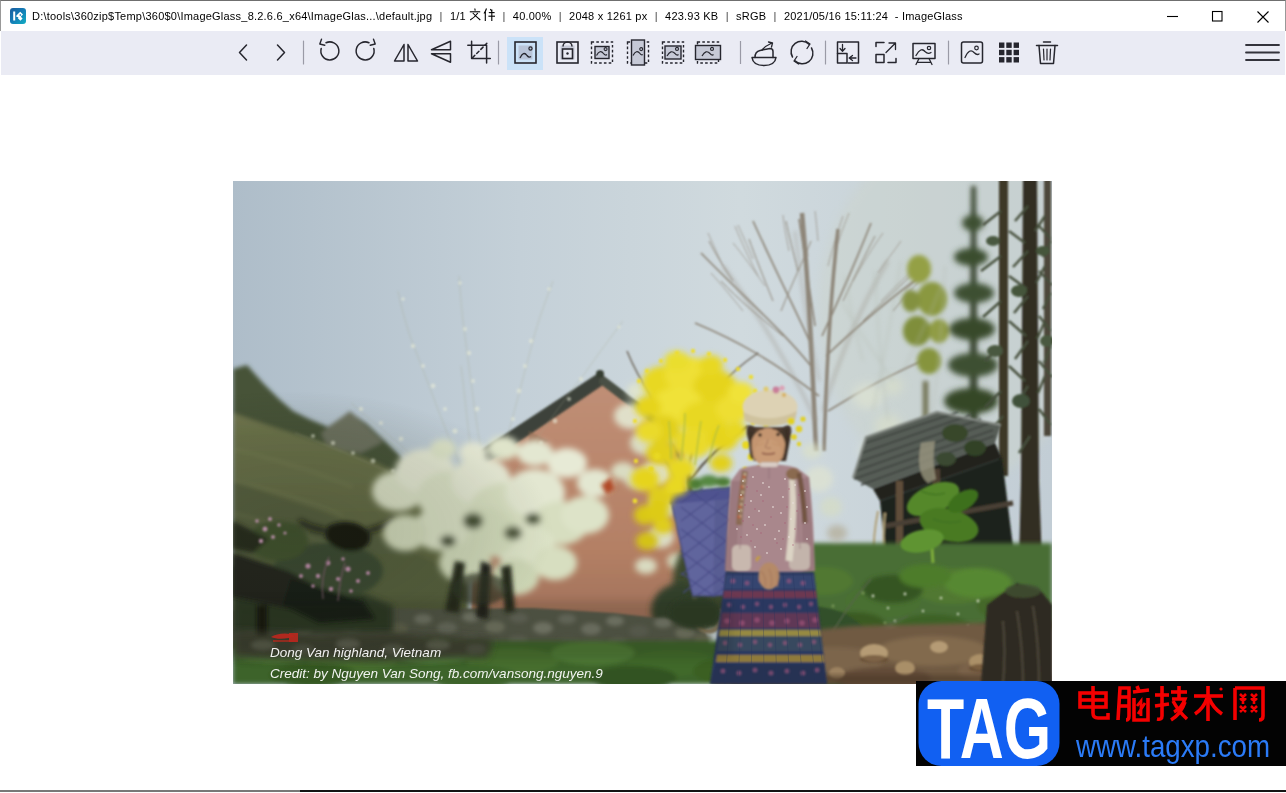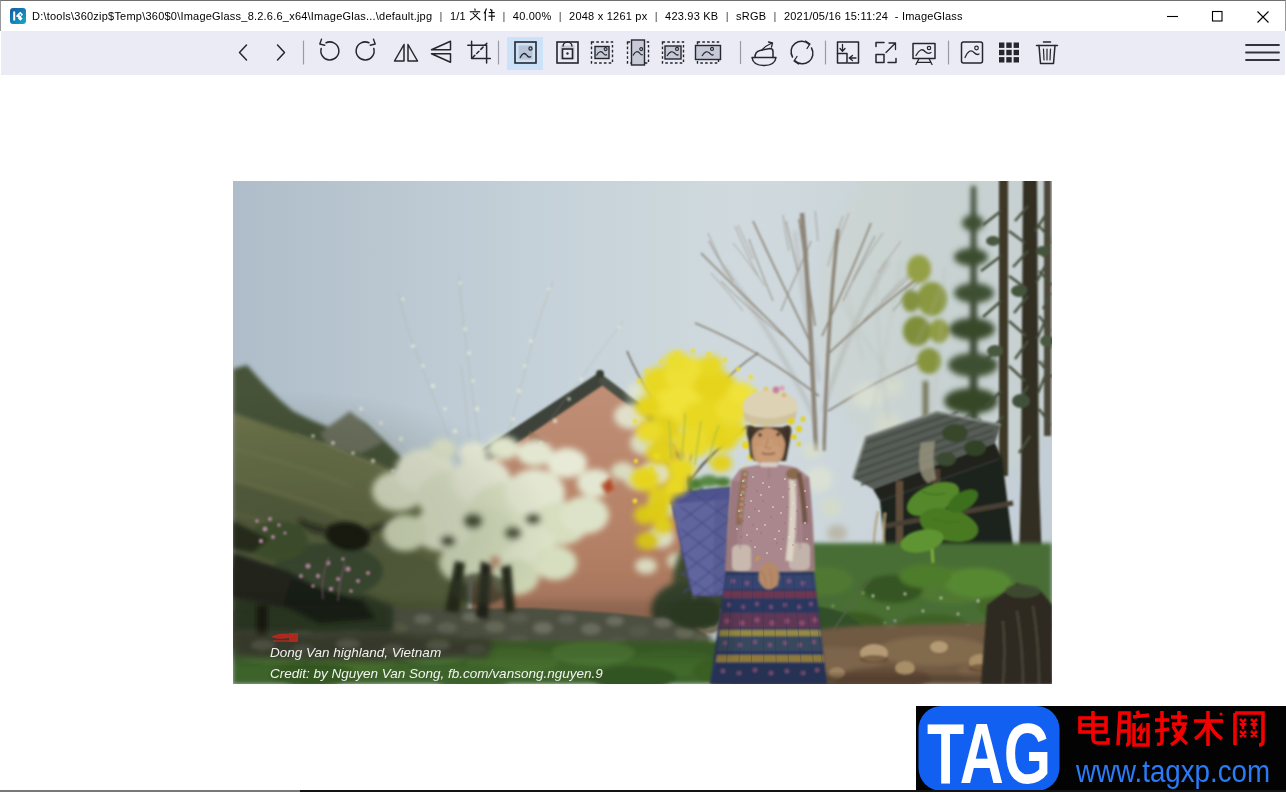--- a/index.html
+++ b/index.html
@@ -5,21 +5,21 @@
 #titlebar{position:absolute;left:0;top:0;width:1286px;height:31px;background:#fff;border-top:1px solid #6f6f6f;border-left:1px solid #999;border-right:1px solid #999}
 #appico{position:absolute;left:9px;top:7px;width:16px;height:16px;border-radius:3px;background:linear-gradient(135deg,#1b5d9e 0%,#1379b5 45%,#12aec3 100%)}
 #title{position:absolute;left:31px;top:0;height:31px;line-height:31px;font-size:11px;letter-spacing:.22px;color:#000;white-space:nowrap}
 #title .sep{color:#444;padding:0 4px}
 #title svg{vertical-align:-1px}
 #toolbar{position:absolute;left:1px;top:31px;width:1284px;height:44px;background:#eaebf4}
 #content{position:absolute;left:1px;top:75px;width:1156px;height:715px;background:#fff}
 #botbar{position:absolute;left:0;top:789.5px;width:1286px;height:2.3px;background:#787878}
 #botbar .blk{position:absolute;left:300px;top:0;width:986px;height:2.3px;background:#141414}
 #photo{position:absolute;left:232px;top:106px}
-#tag{position:absolute;left:915px;top:631px;width:370px;height:85px;background:#030303}
+#tag{position:absolute;left:915px;top:606px;width:370px;height:85px;background:#030303}
 svg text{font-family:"Liberation Sans",sans-serif}
 </style></head><body>
 <div id="titlebar">
  <div id="appico">
   <svg width="16" height="16" viewBox="0 0 16 16">
         <g fill="#fff">
           <rect x="3.2" y="3.5" width="2" height="9"></rect>
           <path d="M10.2 3.8 L13 6.6 L10.8 8.8 L12.6 10.6 L10.4 12.8 L7.6 10 L8.6 9 L6.4 9 L6.4 7.4 L7.4 6.6 Z M10.3 5.9 L9.2 7 L10.3 8.1 L11.4 7 Z"></path>
         </g>
       </svg>

